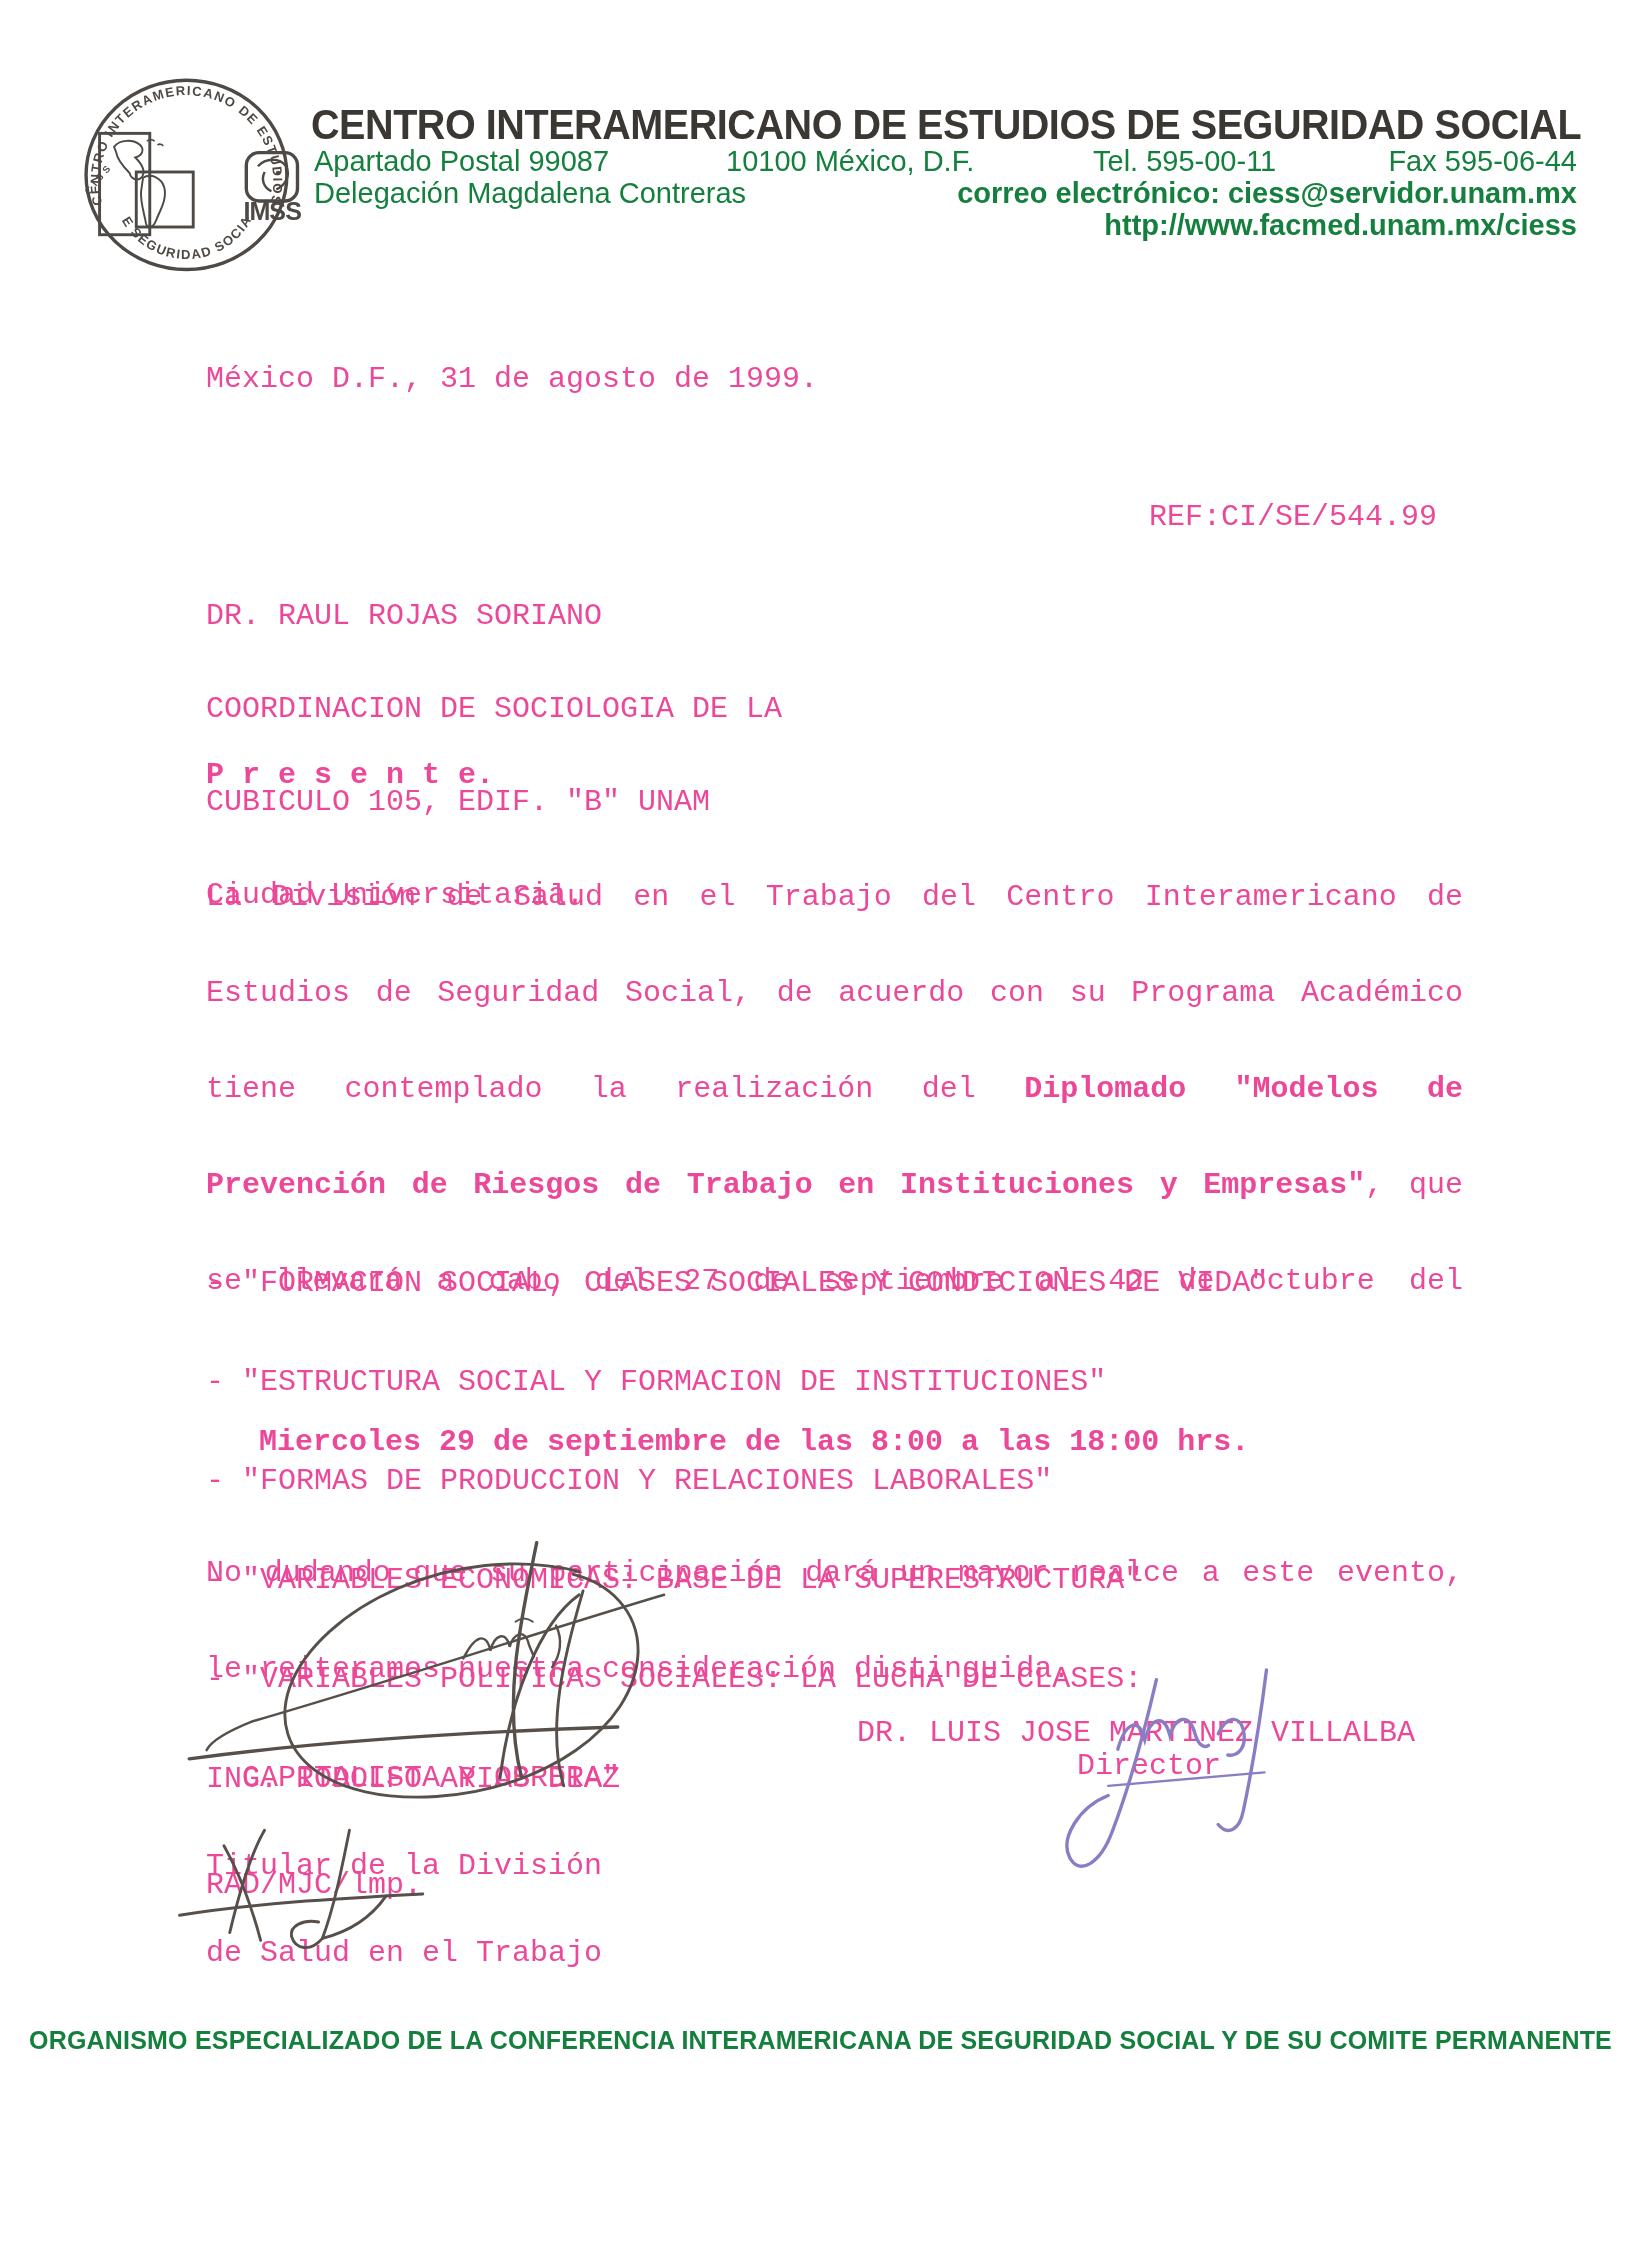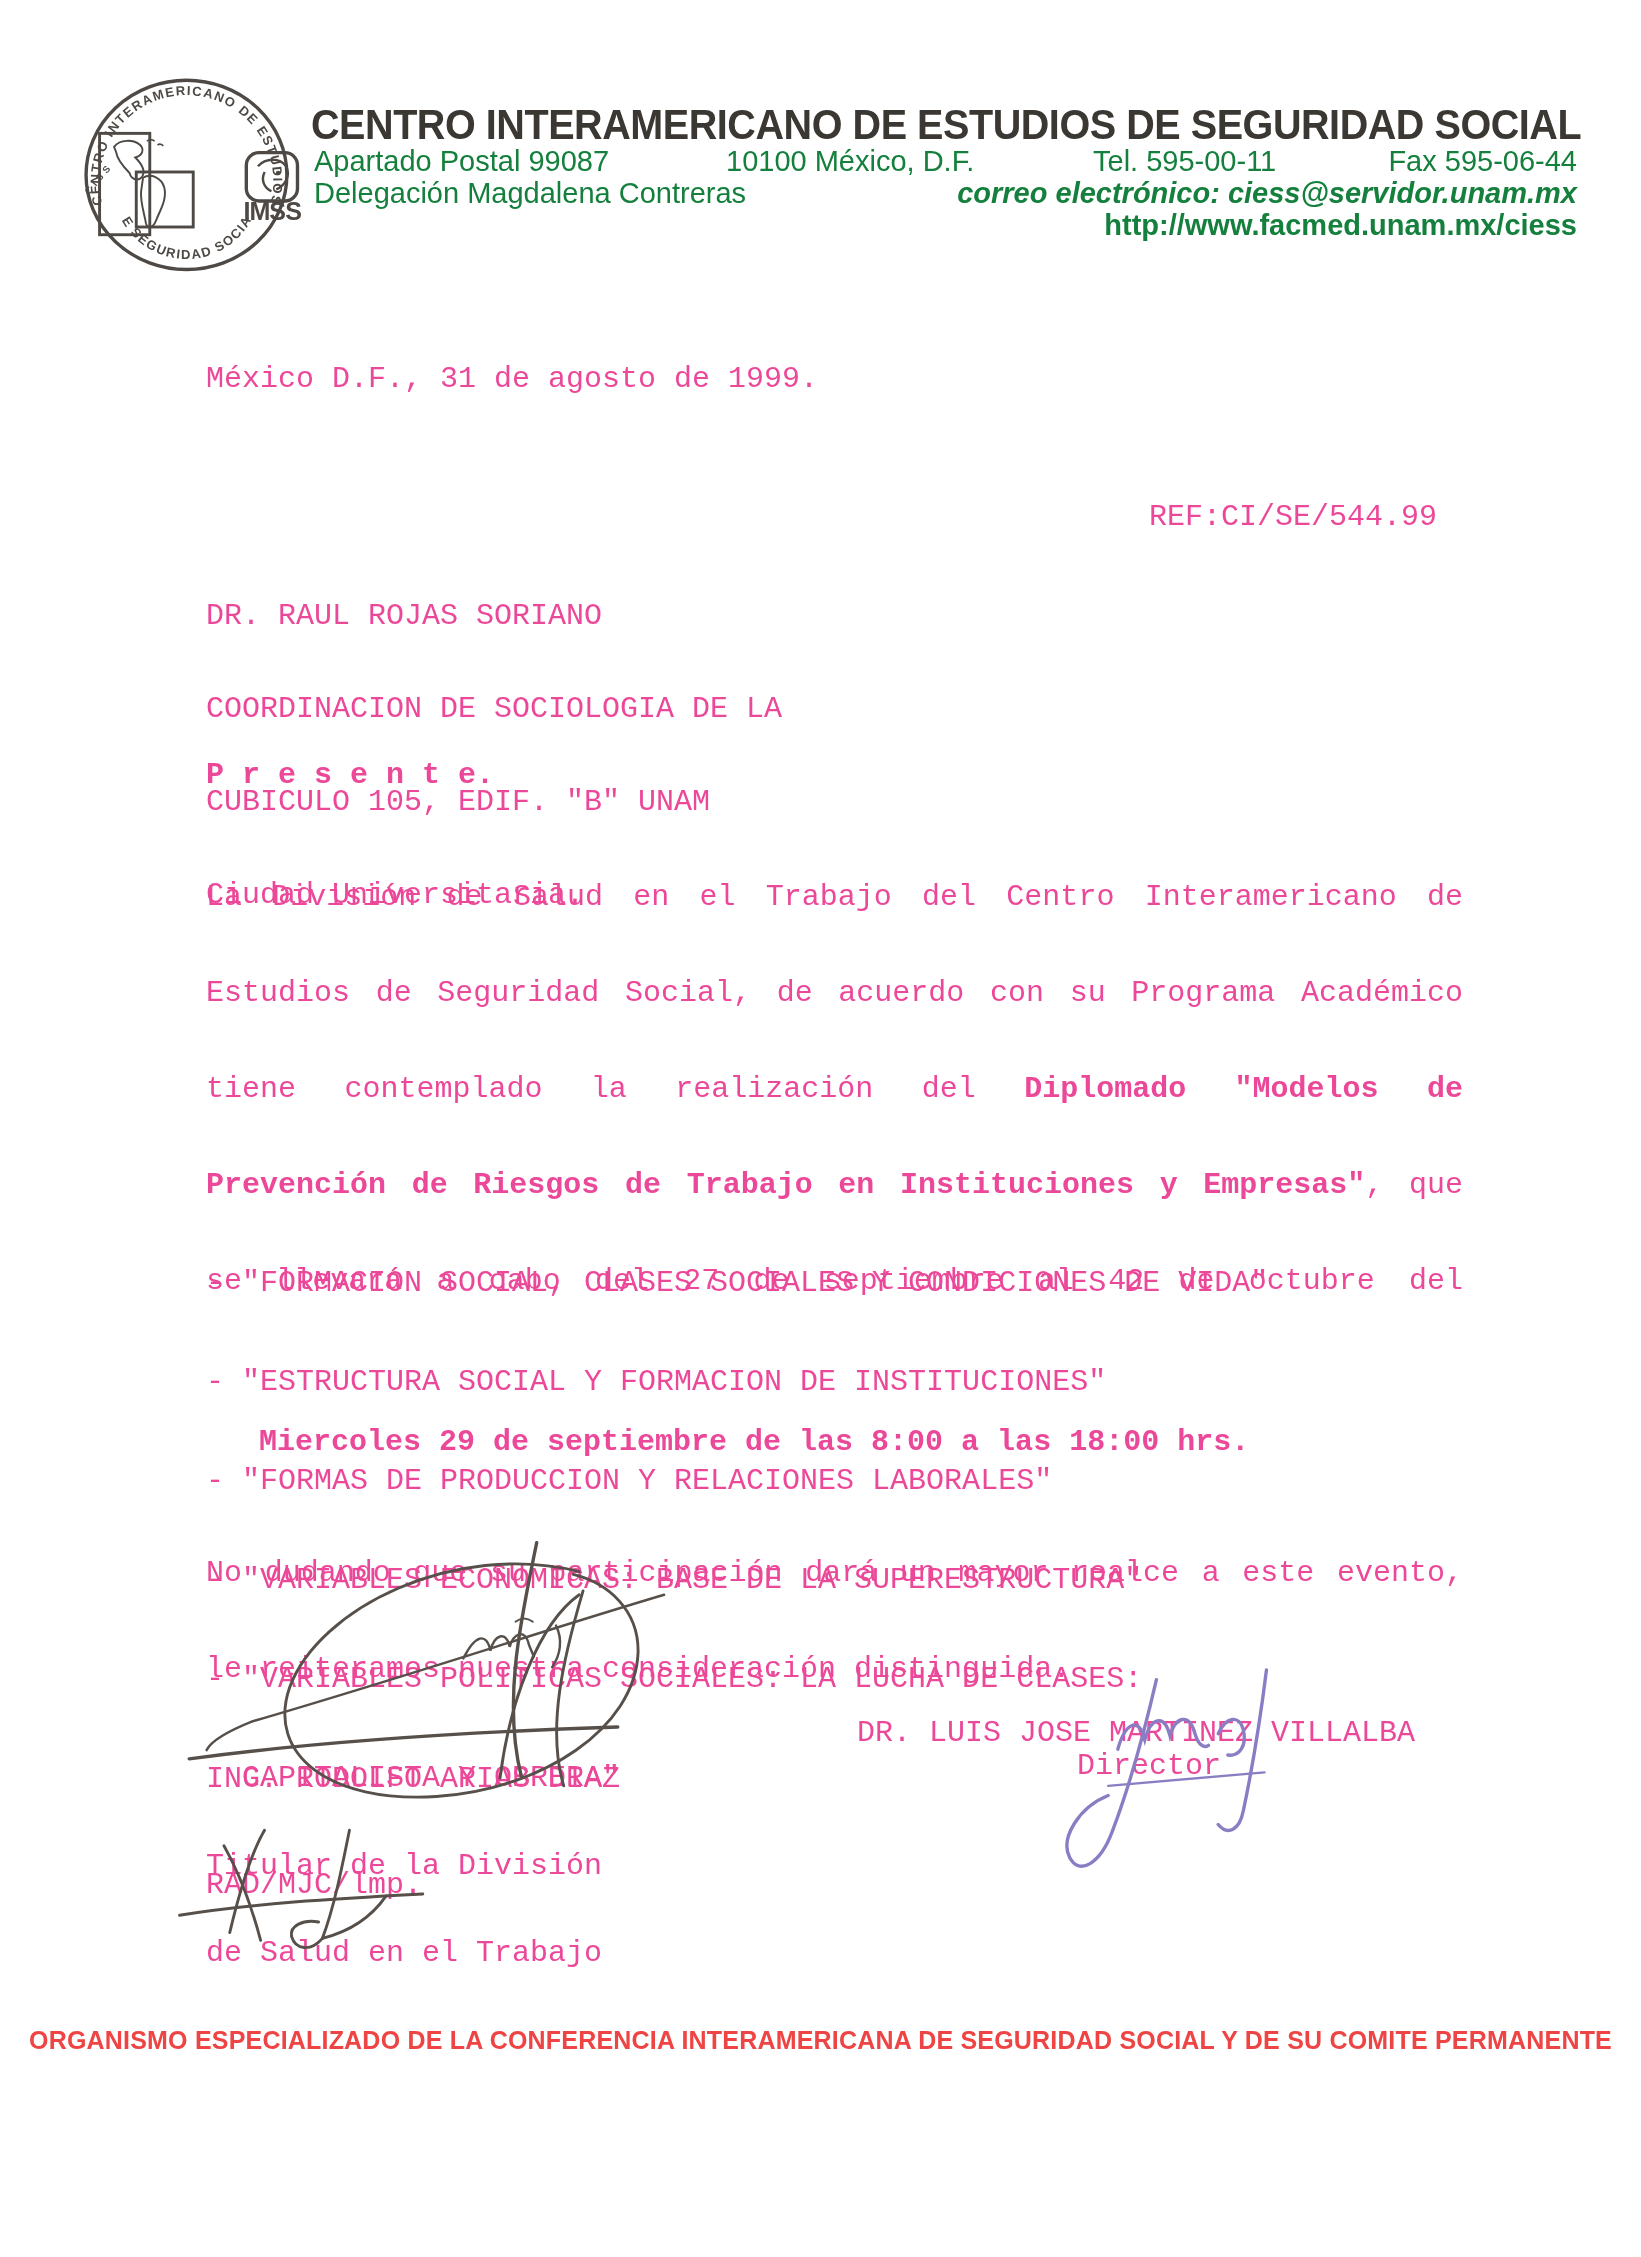--- a/index.html
+++ b/index.html
@@ -21,21 +21,21 @@
   .mono{
     position:absolute;font-family:"Liberation Mono","DejaVu Sans Mono",monospace;
     font-size:30px;color:#ec4899;line-height:32px;white-space:pre;
   }
   .mono .ln{white-space:pre;}
   .j{white-space:normal;text-align:justify;text-align-last:justify;}
   .b{font-weight:bold;text-align:center;}
   .footer{
     position:absolute;left:0;top:2026px;width:1641px;text-align:center;
     font-family:"Liberation Sans",sans-serif;font-weight:bold;font-size:25px;
-    color:#ef4444;letter-spacing:0.2px;
+    color:#15803d;letter-spacing:0.2px;
   }
   .overlay{position:absolute;left:0;top:0;pointer-events:none;}
   .emblem{position:absolute;left:60px;top:58px;}
   .seal-text{font-family:"Liberation Sans",sans-serif;font-weight:bold;fill:#4e4944;}
 </style>
 </head>
 <body>
 
 <div class="page">
 
@@ -70,21 +70,21 @@
       <text class="seal-text" x="190" y="168" font-size="26" letter-spacing="-1">IMSS</text>
     </g>
   </svg>
 
   <div class="org-title">CENTRO INTERAMERICANO DE ESTUDIOS DE SEGURIDAD SOCIAL</div>
   <div class="hinfo" style="left:314px;top:145px;">Apartado Postal 99087</div>
   <div class="hinfo" style="left:726px;top:145px;">10100 México, D.F.</div>
   <div class="hinfo" style="left:1093px;top:145px;">Tel. 595-00-11</div>
   <div class="hinfo" style="right:64px;top:145px;">Fax 595-06-44</div>
   <div class="hinfo" style="left:314px;top:177px;">Delegación Magdalena Contreras</div>
-  <div class="hinfo hbold" style="right:64px;top:177px;font-style:italic;">correo electrónico: ciess@servidor.unam.mx</div>
+  <div class="hinfo hbold" style="right:64px;top:177px;">correo electrónico: ciess@servidor.unam.mx</div>
   <div class="hinfo hbold" style="right:64px;top:209px;">http://www.facmed.unam.mx/ciess</div>
 
   <div class="mono" style="left:206px;top:363px;">México D.F., 31 de agosto de 1999.</div>
 
   <div class="mono" style="left:1149px;top:501px;">REF:CI/SE/544.99</div>
 
   <div class="mono" style="left:206px;top:539px;line-height:31px;">
     <div class="ln">DR. RAUL ROJAS SORIANO</div>
     <div class="ln">COORDINACION DE SOCIOLOGIA DE LA</div>
     <div class="ln">CUBICULO 105, EDIF. "B" UNAM</div>

